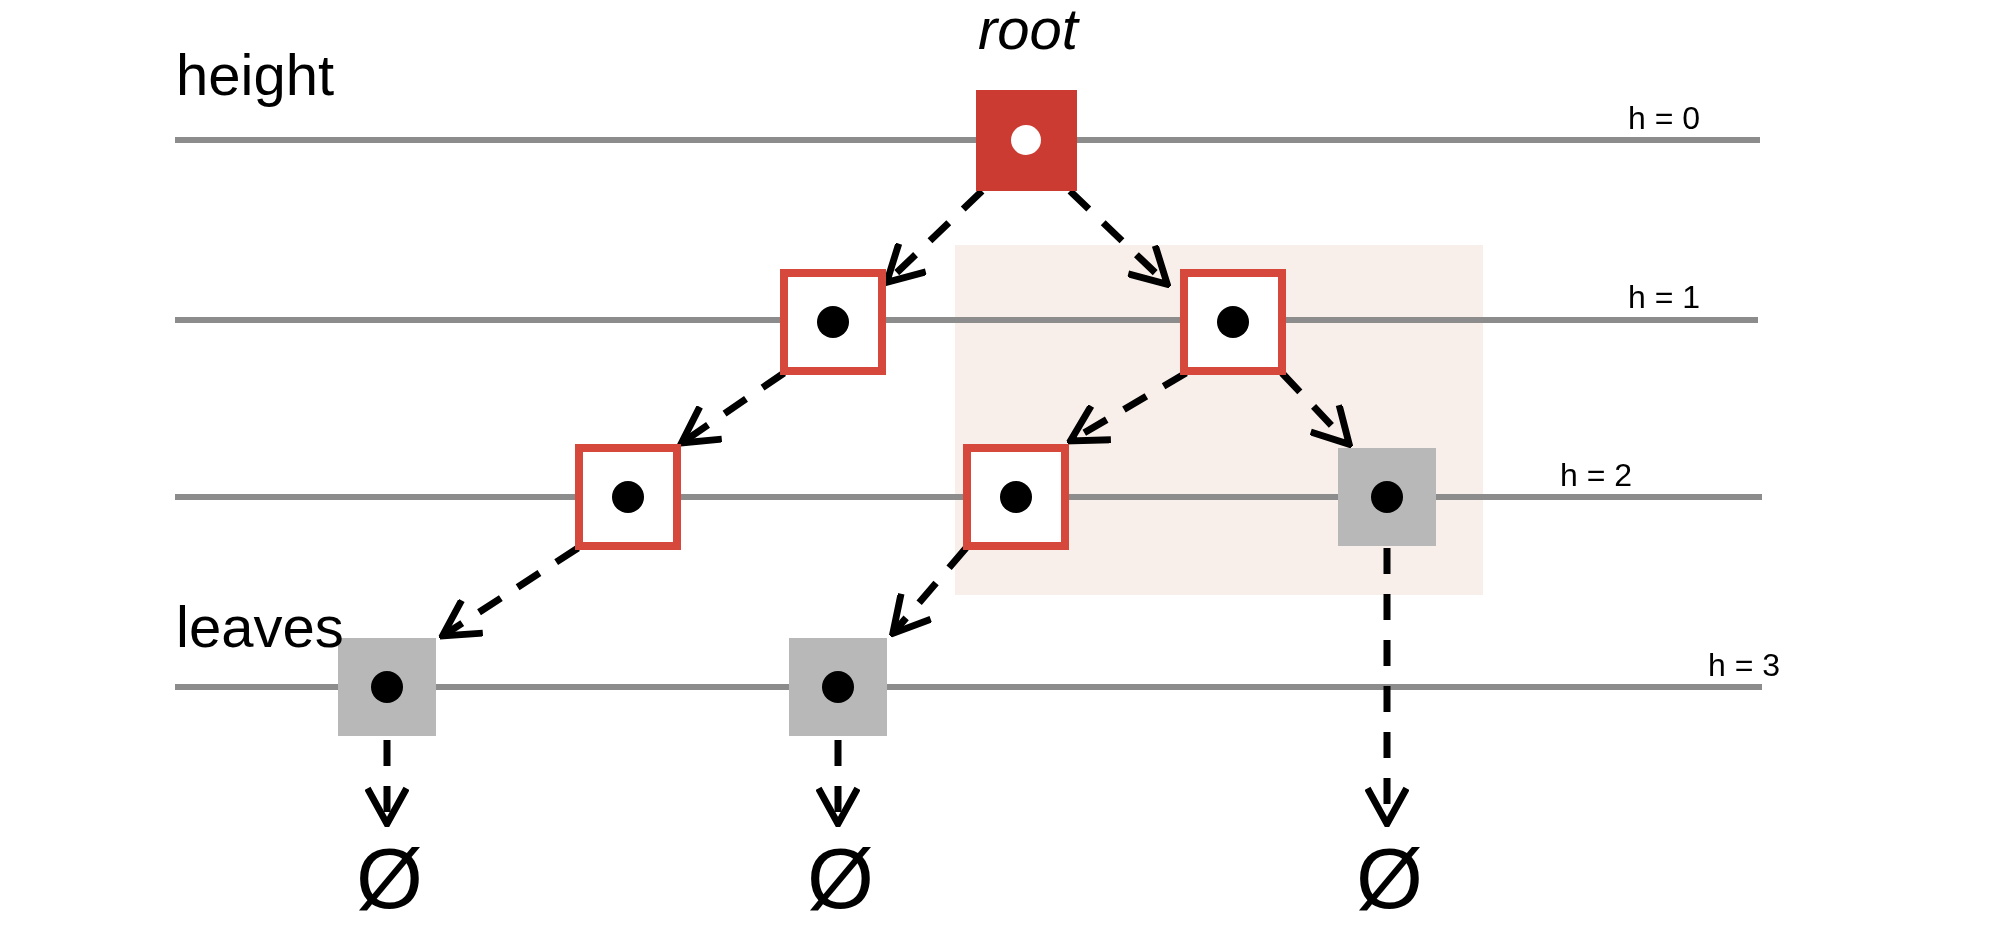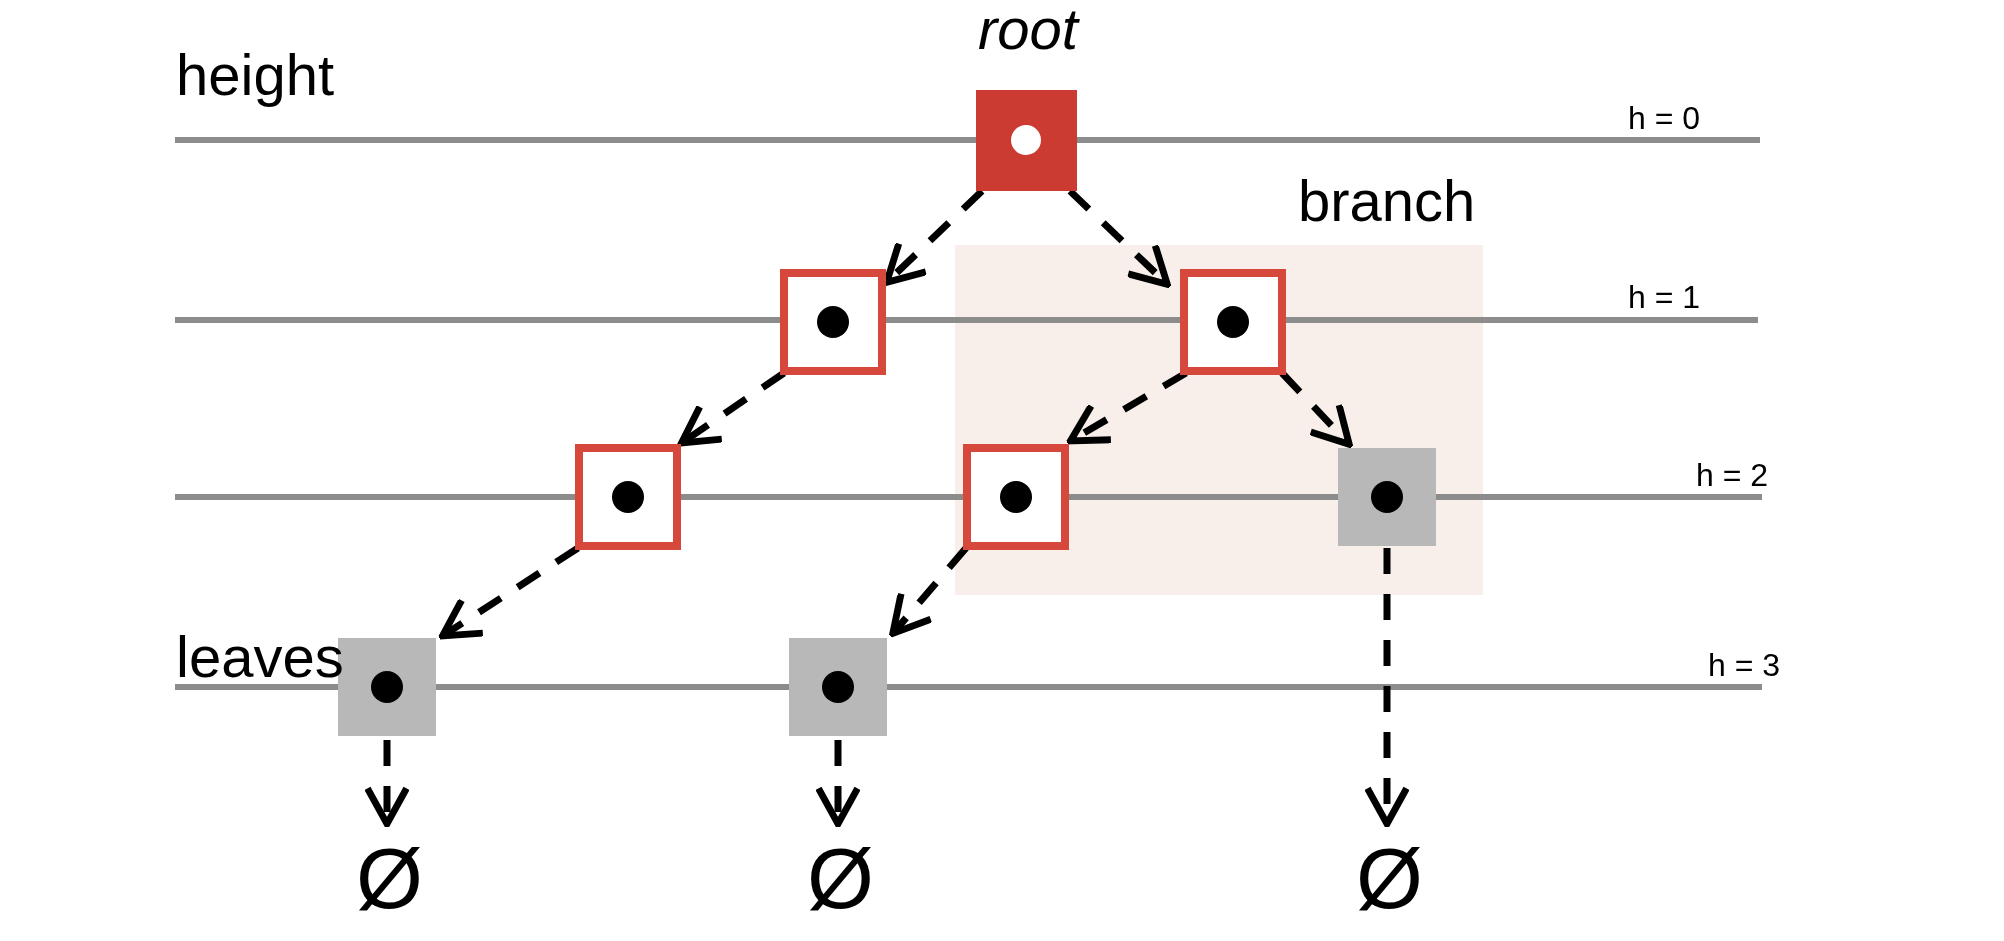--- a/index.html
+++ b/index.html
@@ -82,26 +82,25 @@
         <rect x="789" y="638" width="98" height="98" fill="#b8b8b8"></rect>
         <circle cx="838" cy="687" r="16" fill="#000000"></circle>
       </g>
     </g>
   </svg>
 
   <div class="lbl lbl-big" style="left:176px;top:46px;">height</div>
 
   <div class="lbl lbl-big" style="left:978px;top:0px;font-style:italic;">root</div>
 
-  <div class="lbl lbl-big" style="left:1298px;top:172px;">branch</div>
 
-  <div class="lbl lbl-big" style="left:176px;top:628px;">leaves</div>
+  <div class="lbl lbl-big" style="left:176px;top:598px;">leaves</div>
 
   <div class="lbl lbl-h" style="left:1628px;top:92px;">h = 0</div>
   <div class="lbl lbl-h" style="left:1628px;top:271px;text-align:right;">h = 1</div>
-  <div class="lbl lbl-h" style="left:1696px;top:449px;">h = 2</div>
+  <div class="lbl lbl-h" style="left:1560px;top:449px;">h = 2</div>
   <div class="lbl lbl-h" style="left:1708px;top:639px;">h = 3</div>
 
   <div class="nullglyph" style="left:356px;top:835px;">Ø</div>
   <div class="nullglyph" style="left:807px;top:835px;">Ø</div>
   <div class="nullglyph" style="left:1356px;top:835px;">Ø</div>
 
 </div>
 
 </body></html>

